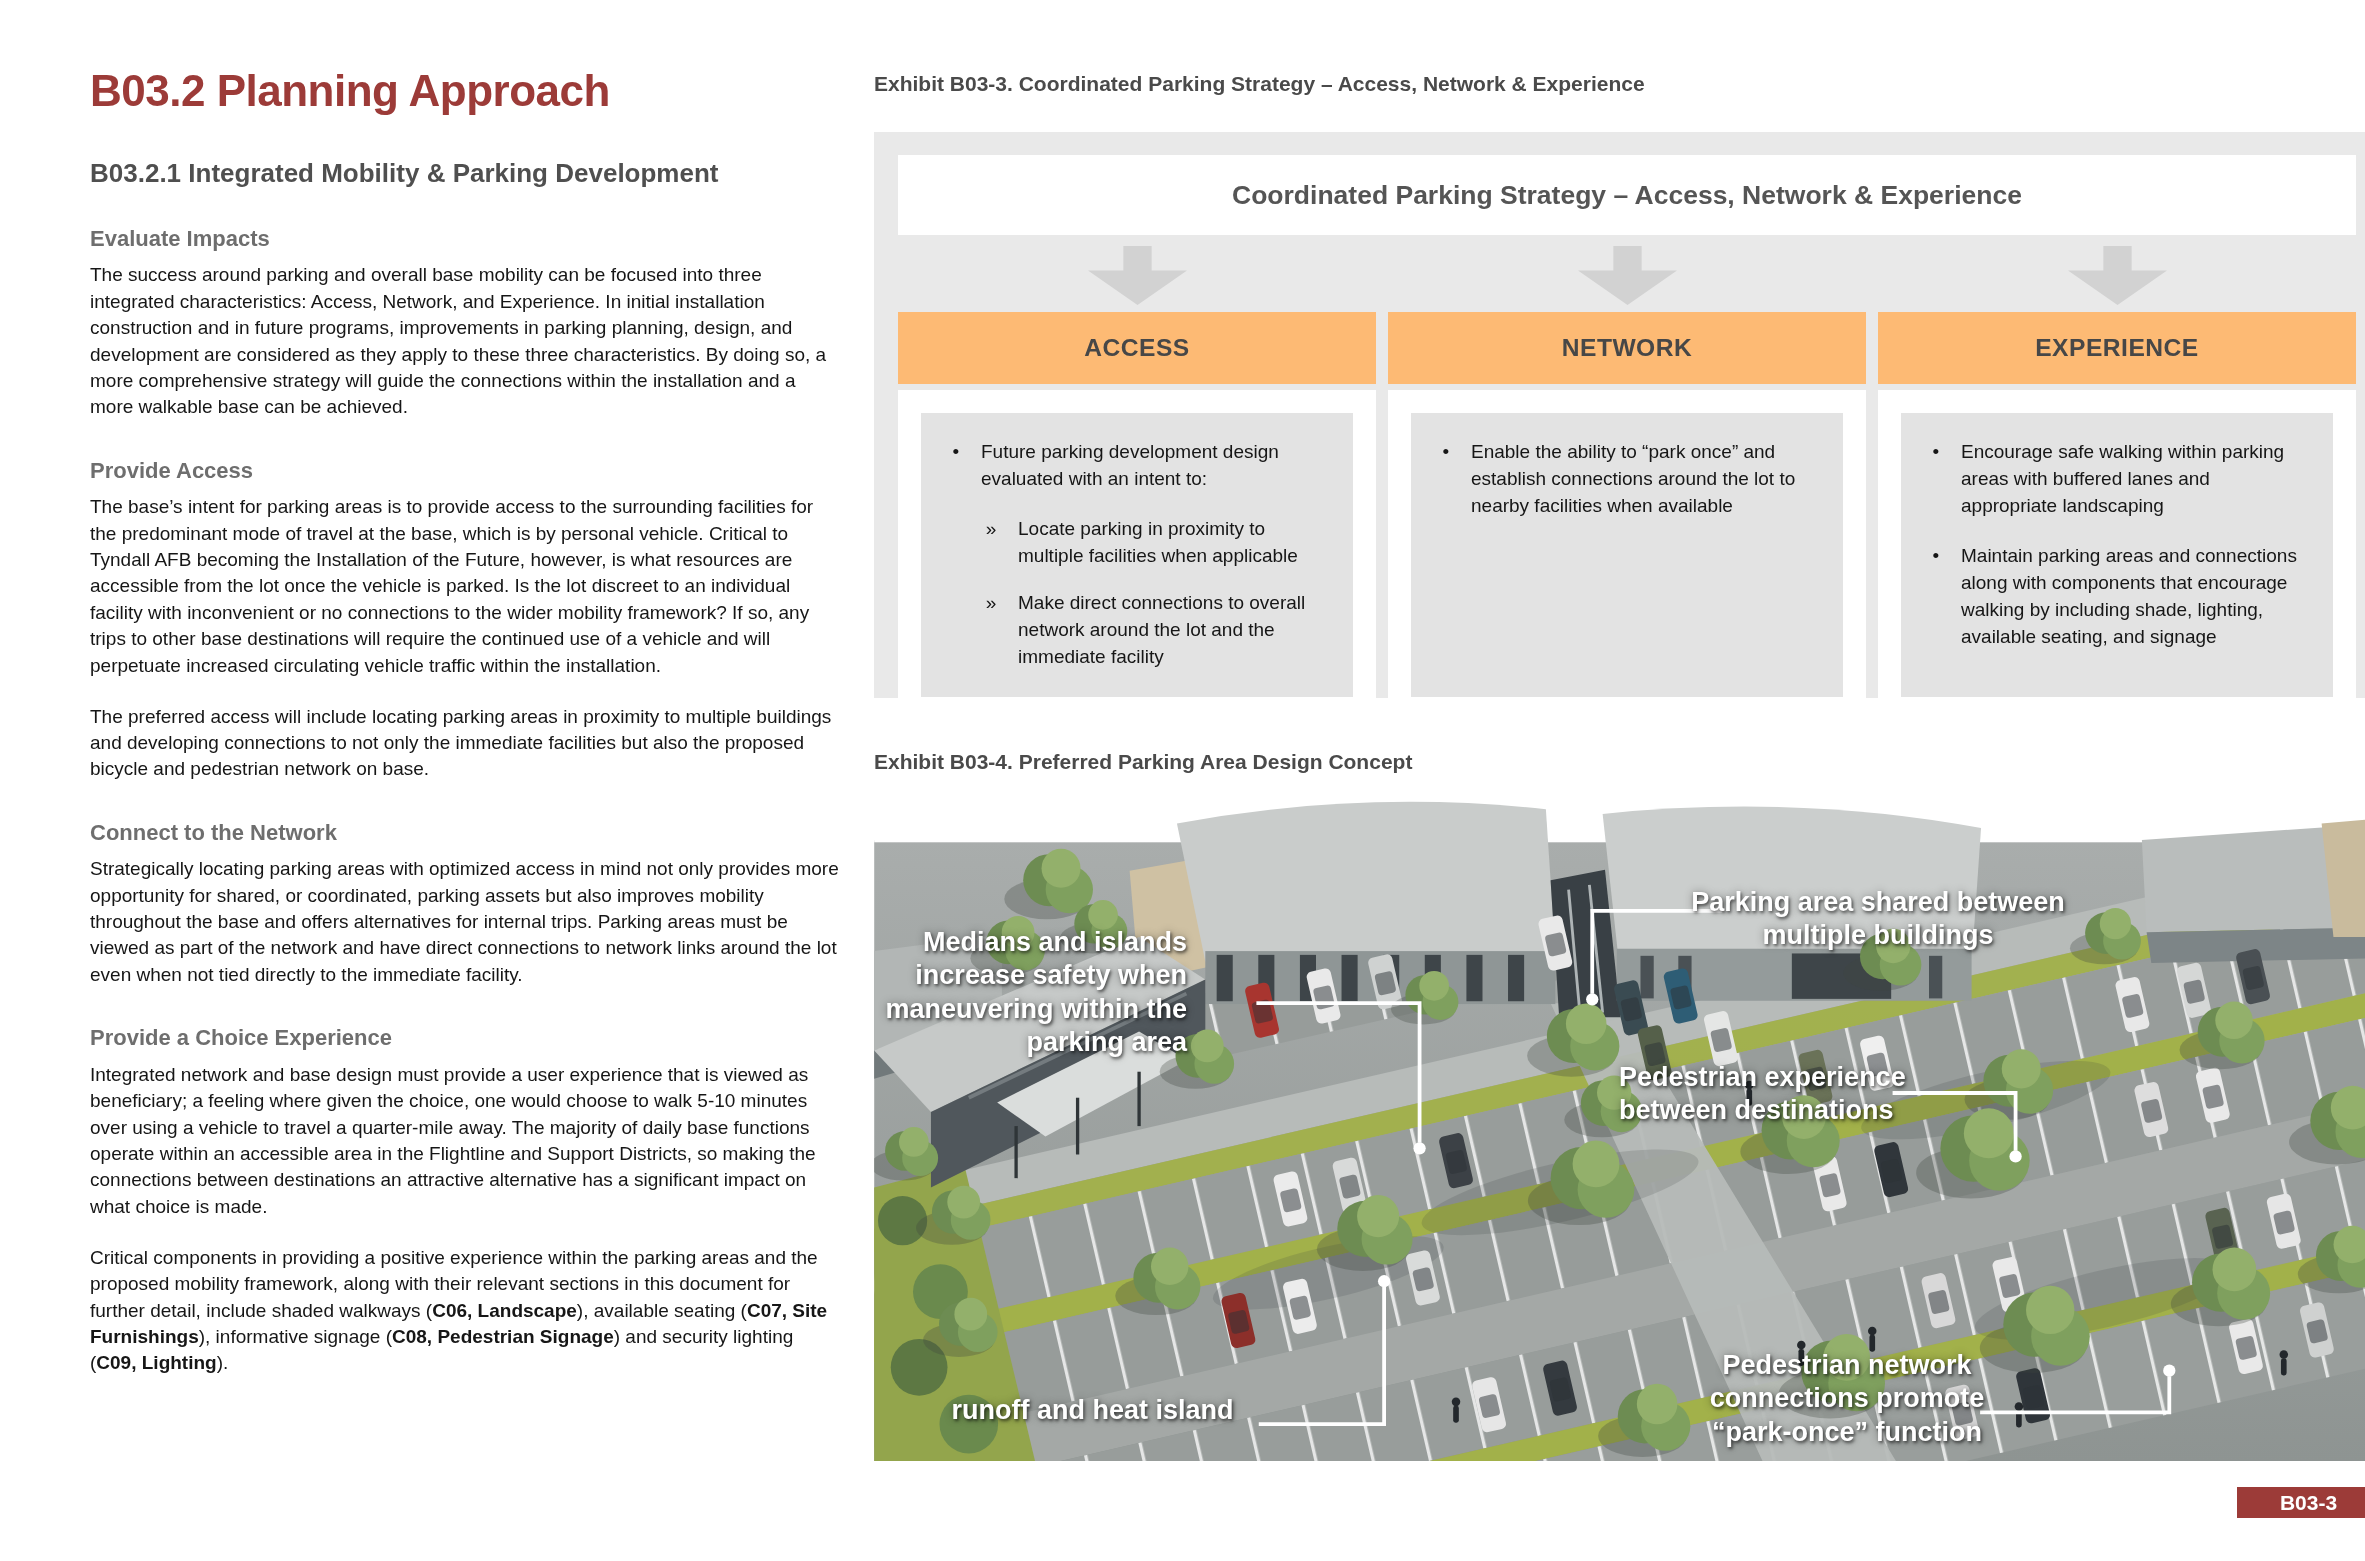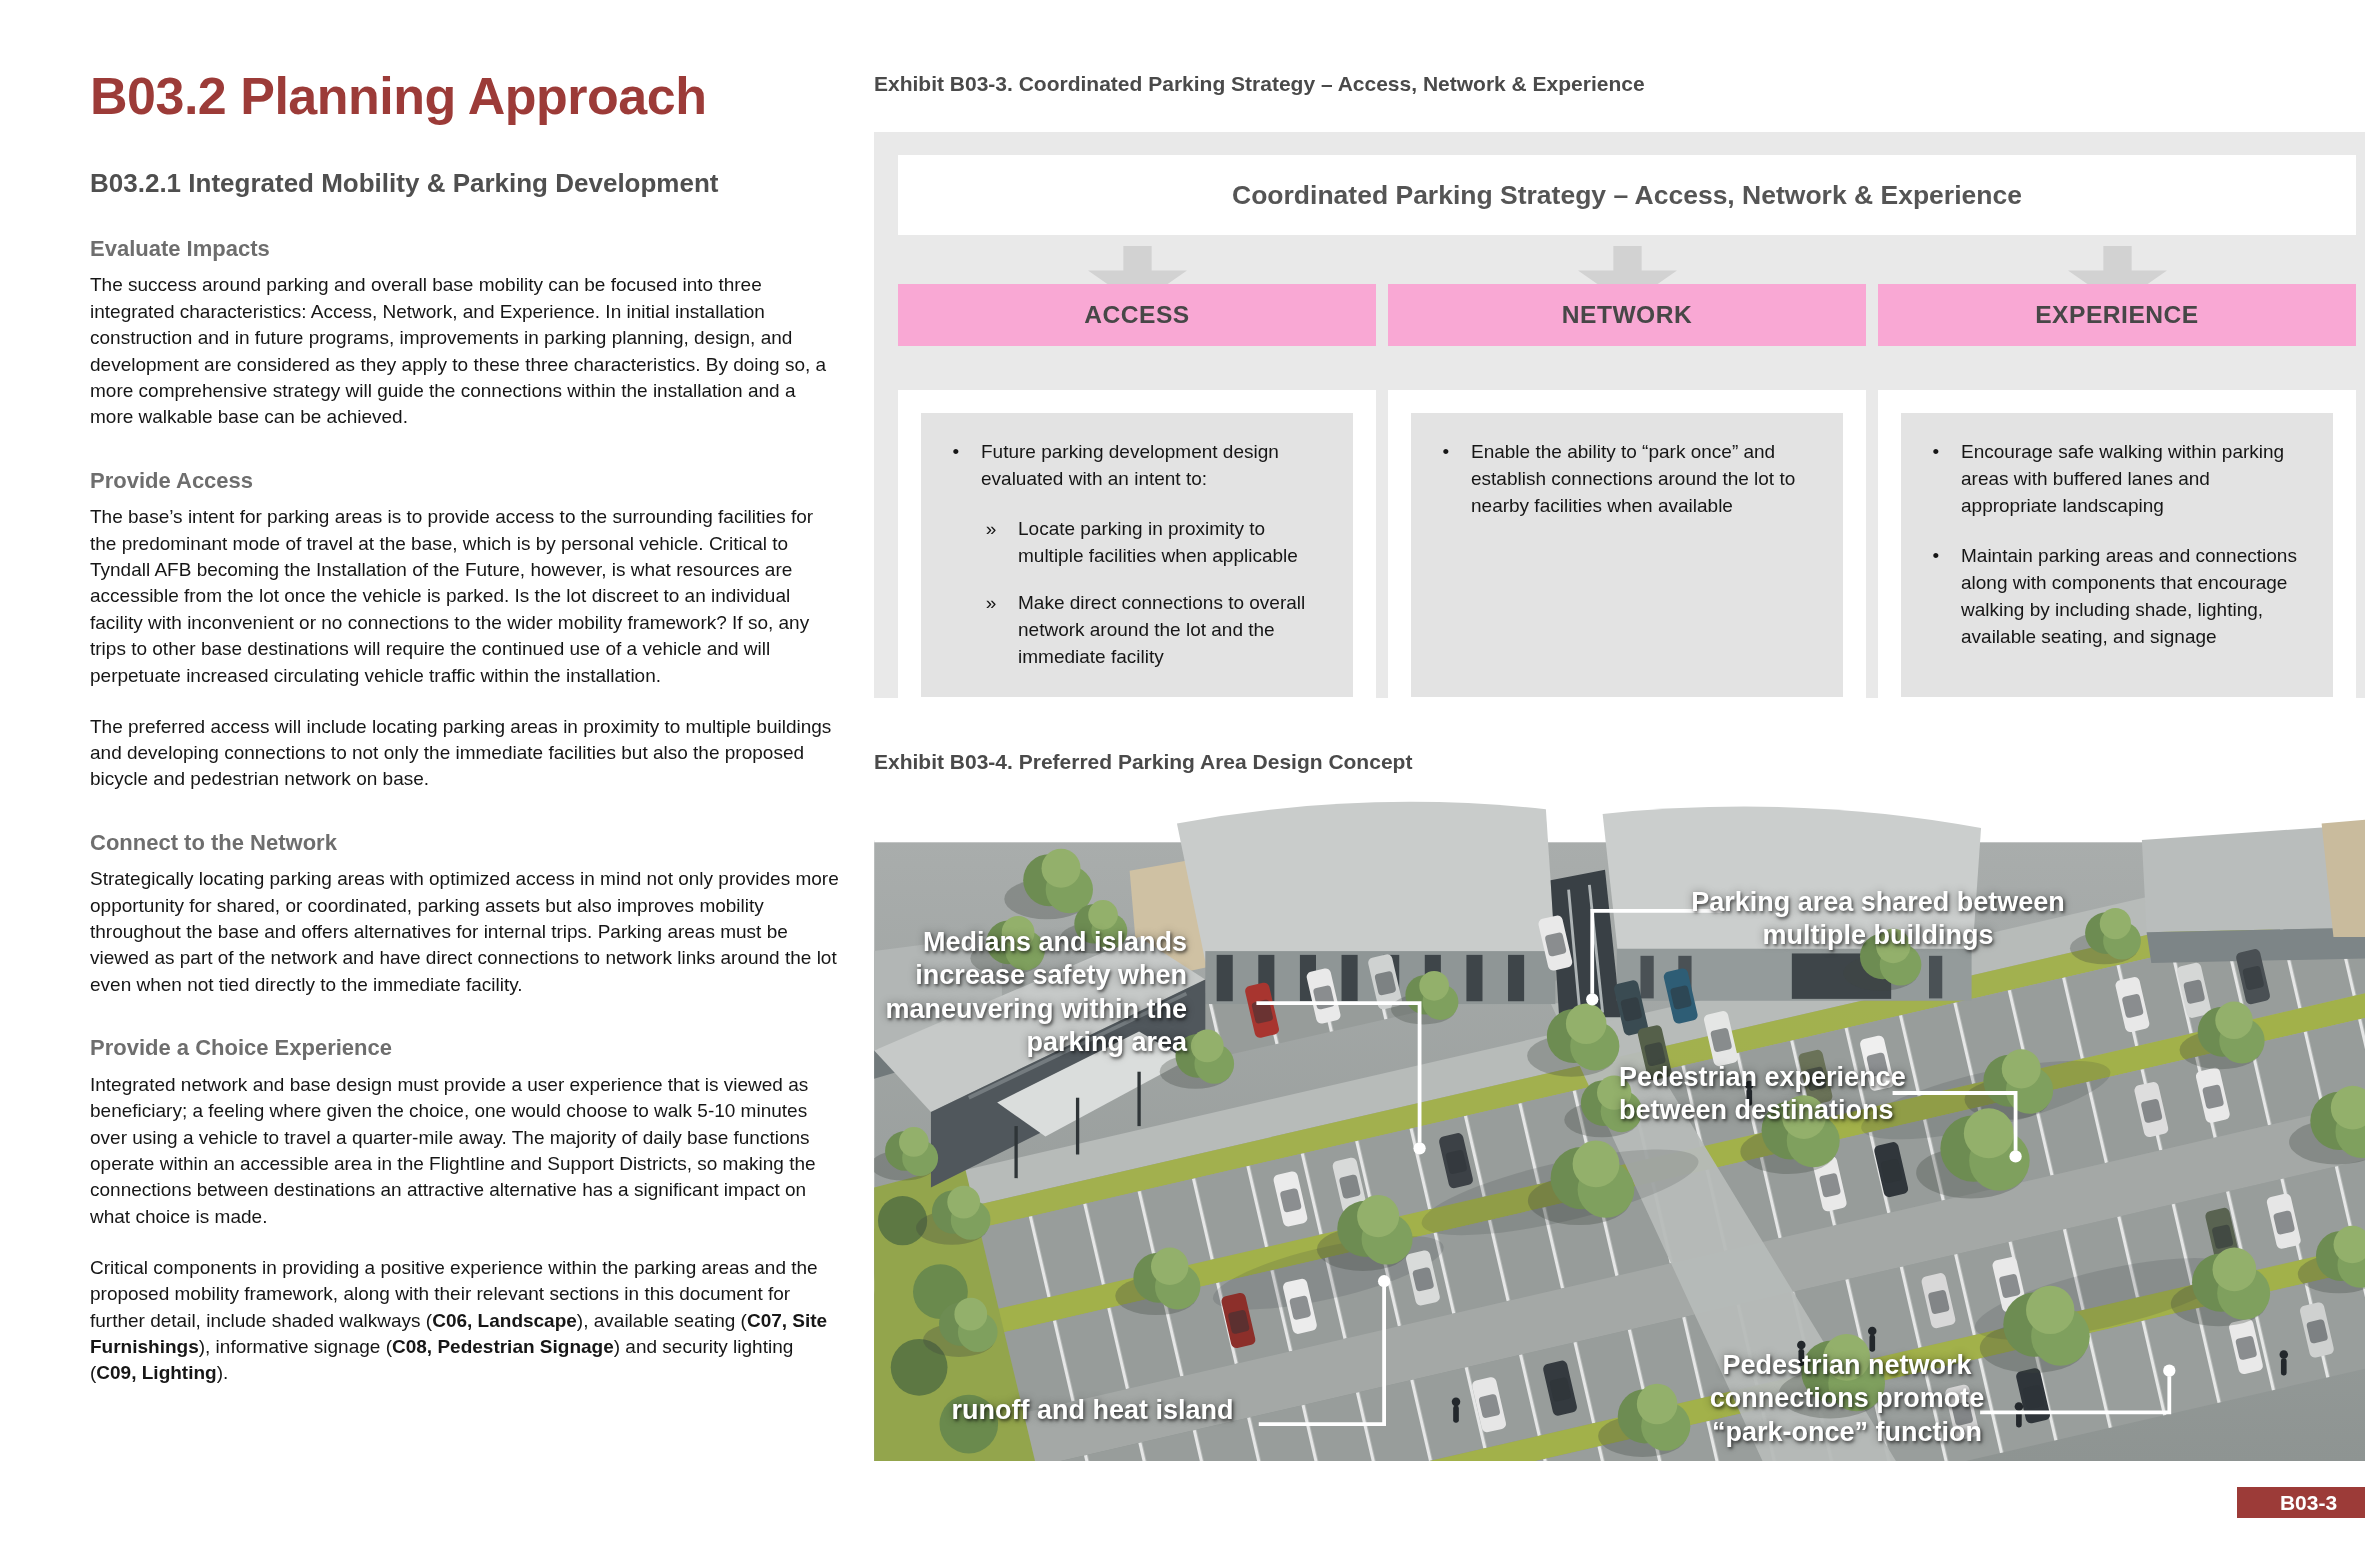--- a/index.html
+++ b/index.html
@@ -2,41 +2,41 @@
 <html style="--accent: #9C3B38; --panel: #E9E9E9; --box: #E3E3E3;font-size:7.6px"><head>
 <meta charset="utf-8">
 <style>
   html,body{margin:0;padding:0;background:#ffffff;}
   .page{
     position:relative; width:2413px; height:1561px; background:#ffffff;
     font-family:"Liberation Sans", sans-serif; color:#141414; overflow:hidden;
   }
   
   .left-col{position:absolute; left:90px; top:66px; width:752px;}
-  .page-title{font-size:52px; font-weight:700; color:var(--accent,#9C3B38); margin:0; letter-spacing:-0.5px;}
+  .page-title{font-size:44px; font-weight:700; color:var(--accent,#9C3B38); margin:0; letter-spacing:-0.5px;}
   .sub-title{font-size:26px; font-weight:700; color:#4f4f4f; margin:42px 0 12px 0;}
   .sec-h{font-size:22px; font-weight:700; color:#6e6e6e; margin:37px 0 10.4px 0;}
   .left-col p{font-size:19px; line-height:1.39; margin:0 0 24.6px 0; color:#161616;}
   .left-col p:last-child{margin-bottom:0;}
   
   .exhibit-caption{position:absolute; font-size:21px; font-weight:700; color:#4a4a4a;}
   .cap1{left:874px; top:72px; width:1514px;}
   .cap2{left:874px; top:750px; width:1514px;}
   .panel{position:absolute; left:874px; top:132px; width:1506px; height:566px; background:var(--panel,#E9E9E9);}
   .panel-title{
     position:absolute; left:24px; right:24px; top:23px; height:80px; background:#ffffff;
     display:flex; align-items:center; justify-content:center;
     font-size:26.5px; font-weight:700; color:#555555;
   }
   .col-x0{left:24px;}  .col-x1{left:514px;}  .col-x2{left:1004px;}
   .colw{width:478px;}
   .arrow-row{position:absolute; top:114px; height:59px;}
   .arrow-row{display:flex; align-items:flex-start; justify-content:center;}
   .hdr{
-    position:absolute; top:152px; height:62px; background:#f9a8d4;
+    position:absolute; top:180px; height:72px; background:#fdba74;
     display:flex; align-items:center; justify-content:center;
     font-size:24.6px; font-weight:700; color:#474747; letter-spacing:0.5px;
   }
   .cbox{position:absolute; top:258px; height:330px; background:#ffffff; padding:23px; box-sizing:border-box;}
   .cbox-in{width:100%; height:100%; background:var(--box,#E3E3E3); box-sizing:border-box; padding:26px 23px; overflow:hidden;}
   .bullet{position:relative; font-size:19px; line-height:1.42; color:#161616; padding-left:37px; margin-bottom:23px;}
   .bullet::before{content:"•"; position:absolute; left:8.5px; top:0;}
   .subbullet{position:relative; font-size:19px; line-height:1.42; color:#161616; padding-left:37px; margin:20px 0 0 37px;}
   .subbullet::before{content:"»"; position:absolute; left:4.7px; top:0;}
   

